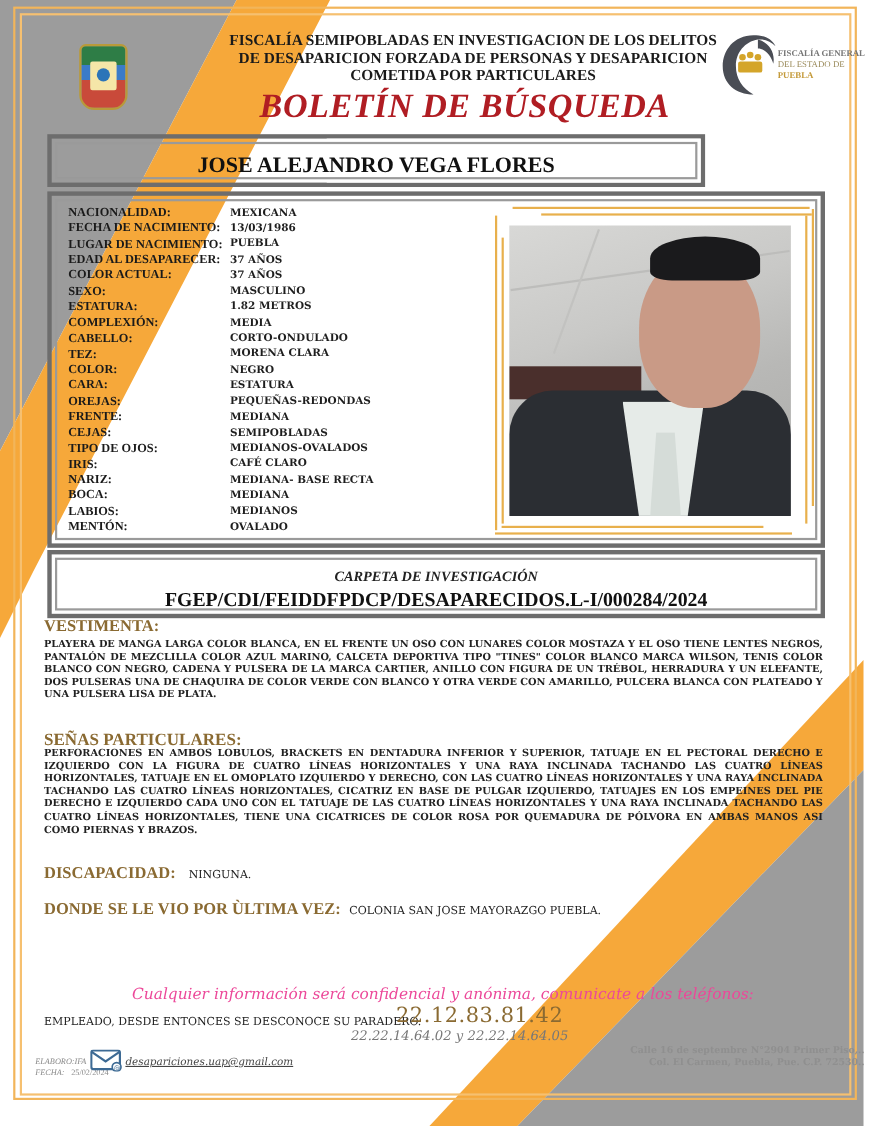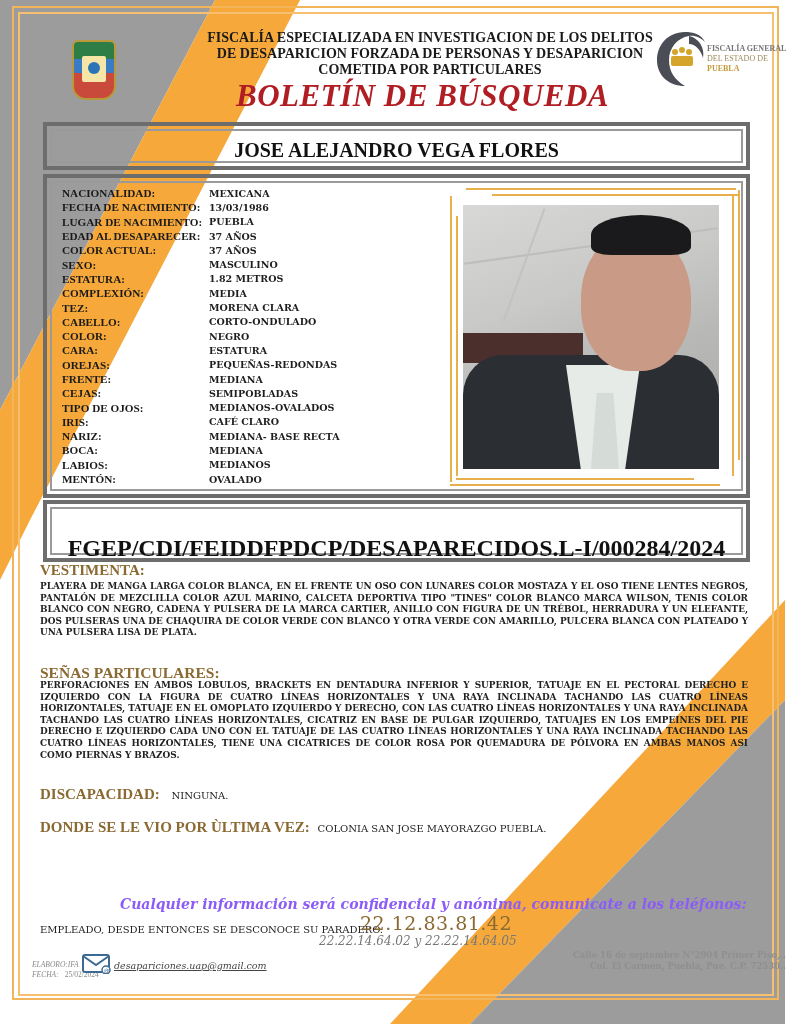--- a/index.html
+++ b/index.html
@@ -18,21 +18,21 @@
   .coat-dot { position:absolute; left:14px; top:20px; width:12px; height:12px; border-radius:50%; background:#2c74b8; }
 
   .fge-logo { position:absolute; left:655px; top:28px; width:52px; height:60px; }
   .fge-text { position:absolute; left:707px; top:44px; font-family:"Liberation Serif", serif; font-size:8px; line-height:10px; color:#555; }
   .fge-text .t1 { color:#777; font-weight:bold; }
   .fge-text .t2 { color:#9a8a5a; }
   .fge-text .t3 { color:#c49a3a; font-weight:bold; }
 
   .box { position:absolute; background:#fff; border:4px solid #6d6d6d; box-sizing:border-box; }
   .box-inner { position:absolute; inset:3px; border:2px solid #9a9a9a; }
-  .name-box { left:43px; top:122px; width:707px; height:48px; background:transparent;padding-left:16px; }
+  .name-box { left:43px; top:122px; width:598px; height:48px; background:transparent;padding-left:16px; }
   .name-box .fill { position:absolute; left:250px; right:0; top:0; bottom:0; background:#fff; }
   .name { position:absolute; left:0; right:0; top:13px; text-align:center; font-family:"Liberation Serif", serif; font-weight:bold; font-size:20px; color:#111; }
 
   .data-box { left:43px; top:174px; width:707px; height:324px; background:transparent; }
   .fields { position:absolute; left:62px; top:186px; }
   .frow { display:flex; height:14.3px; align-items:center; }
   .flabel { width:147px; font-family:"Liberation Serif", serif; font-weight:bold; font-size:11.2px; color:#1a1a1a; }
   .fval { font-family:"DejaVu Serif", serif; font-weight:bold; font-size:9.5px; color:#1e1e1e;text-align:center; }
 
   .photo-frame { position:absolute; left:446px; top:184px; width:296px; height:304px; }
@@ -43,28 +43,28 @@
   .ceil2 { position:absolute; left:60px; top:0; width:2px; height:120px; background:#c2c2c0; transform:rotate(20deg); }
   .wall { position:absolute; left:0; top:128px; width:120px; height:30px; background:#4a2f2c; }
   .suit { position:absolute; left:0; top:150px; width:256px; height:114px; background:#2b2e33; border-radius:40px 40px 0 0; }
   .shirt { position:absolute; left:103px; top:160px; width:74px; height:104px; background:#e6ebe8; clip-path:polygon(0 0,100% 0,80% 100%,20% 100%); }
   .tie { position:absolute; left:128px; top:188px; width:28px; height:76px; background:#d5dcd8; clip-path:polygon(20% 0,80% 0,100% 100%,0 100%); }
   .face { position:absolute; left:118px; top:26px; width:110px; height:140px; background:#c99a86; border-radius:48% 48% 45% 45%; }
   .hair { position:absolute; left:128px; top:10px; width:100px; height:40px; background:#1a1a1c; border-radius:50% 50% 20% 20%; }
 
   .case-box { left:43px; top:500px; width:707px; height:62px; }
   .case-label { position:absolute; left:0; right:0; top:12px; text-align:center; font-family:"Liberation Serif", serif; font-style:italic; font-weight:bold; font-size:13px; color:#222; }
-  .case-number { position:absolute; left:0; right:0; top:31px; text-align:center; font-family:"Liberation Serif", serif; font-weight:bold; font-size:24px; color:#111; }
+  .case-number { position:absolute; left:0; right:0; top:31px; text-align:center; font-family:"Liberation Serif", serif; font-weight:bold; font-size:18px; color:#111; }
 
   .section-title { position:absolute; font-family:"Liberation Serif", serif; font-weight:bold; color:#8a6a32; }
   .para { position:absolute; font-family:"DejaVu Serif", serif; font-size:8.9px; line-height:11.6px; color:#222; text-align:justify;font-weight:bold; }
 
   .inline-val { font-family:"DejaVu Serif", serif; font-size:10px; font-weight:normal; color:#222; }
 
-  .confidential { position:absolute; left:120px; top:896px; font-family:"DejaVu Serif", serif; font-style:italic; font-weight:bold; font-size:14px; color:#8b5cf6; white-space:nowrap; }
+  .confidential { position:absolute; left:120px; top:896px; font-family:"DejaVu Serif", serif; font-style:italic; font-weight:normal; font-size:14px; color:#ec4899; white-space:nowrap; }
   .phone-main { position:absolute; left:360px; top:912px; font-family:"DejaVu Serif", serif; font-size:19px; color:#8a6a32; letter-spacing:0.5px; }
   .phone-alt { position:absolute; left:319px; top:934px; font-family:"DejaVu Serif", serif; font-style:italic; font-size:12px; color:#777;text-align:center; }
   .elab { position:absolute; left:32px; top:960px; font-family:"Liberation Serif", serif; font-style:italic; font-size:7.5px; line-height:10px; color:#888; }
   .elab span.v { font-style:normal; margin-left:6px; }
   .address { position:absolute; right:26px; top:950px; text-align:right; font-family:"DejaVu Serif", serif; font-weight:bold; font-size:8.5px; line-height:11px; color:#8f8f8f;margin-left:14px; }
   .mail-icon { position:absolute; left:82px; top:954px; width:30px; height:20px; }
   .email { position:absolute; left:114px; top:960px; font-family:"DejaVu Serif", serif; font-style:italic; font-size:9.5px; color:#444; text-decoration:underline; }
 </style>
 </head>
 <body>
@@ -84,21 +84,21 @@
 
   <div class="oborder" style="left:12px;top:6px;width:763px;height:990px;border-color:#f2b55a;"></div>
   <div class="oborder" style="left:18px;top:12px;width:752px;height:980px;border-color:#f6c070;"></div>
 
   <div class="coat">
     <div class="coat-inner"></div>
     <div class="coat-dot"></div>
   </div>
 
   <div class="header-text">
-    <div>FISCALÍA ESPECIALIZADA EN INVESTIGACION DE LOS DELITOS</div>
+    <div>FISCALÍA SEMIPOBLADAS EN INVESTIGACION DE LOS DELITOS</div>
     <div>DE DESAPARICION FORZADA DE PERSONAS Y DESAPARICION</div>
     <div>COMETIDA POR PARTICULARES</div>
   </div>
   <div class="title">BOLETÍN DE BÚSQUEDA</div>
 
   <svg class="fge-logo" viewBox="0 0 52 60">
     <path d="M30,4 C12,4 2,18 2,32 C2,48 14,58 30,58 C20,52 14,44 14,32 C14,20 22,10 34,8 C40,7 46,10 50,14 C46,6 38,4 30,4 Z" fill="#4a4d55"></path>
     <path d="M34,8 C44,10 50,20 48,30 C46,22 40,16 34,16 Z" fill="#4a4d55"></path>
     <circle cx="20" cy="24" r="3" fill="#d4a52a"></circle>
     <circle cx="27" cy="22" r="3" fill="#d4a52a"></circle>
@@ -148,26 +148,26 @@
       </div>
     <div class="frow">
         <span class="flabel">ESTATURA:</span>
         <span class="fval">1.82 METROS</span>
       </div>
     <div class="frow">
         <span class="flabel">COMPLEXIÓN:</span>
         <span class="fval">MEDIA</span>
       </div>
     <div class="frow">
+        <span class="flabel">CABELLO:</span>
+        <span class="fval">CORTO-ONDULADO</span>
+      </div>
+    <div class="frow">
         <span class="flabel">TEZ:</span>
         <span class="fval">MORENA CLARA</span>
-      </div>
-    <div class="frow">
-        <span class="flabel">CABELLO:</span>
-        <span class="fval">CORTO-ONDULADO</span>
       </div>
     <div class="frow">
         <span class="flabel">COLOR:</span>
         <span class="fval">NEGRO</span>
       </div>
     <div class="frow">
         <span class="flabel">CARA:</span>
         <span class="fval">ESTATURA</span>
       </div>
     <div class="frow">
@@ -224,20 +224,21 @@
     <div class="wall"></div>
     <div class="suit"></div>
     <div class="shirt"></div>
     <div class="tie"></div>
     <div class="face"></div>
     <div class="hair"></div>
   </div>
 
   <div class="box case-box">
     <div class="box-inner"></div>
+    <div class="case-label">CARPETA DE INVESTIGACIÓN</div>
     <div class="case-number">FGEP/CDI/FEIDDFPDCP/DESAPARECIDOS.L-I/000284/2024</div>
   </div>
 
   <div class="section-title" style="left:40px;top:562px;font-size:15px;">VESTIMENTA:</div>
   <div class="para" style="left:40px;top:581px;width:708px;">PLAYERA DE MANGA LARGA COLOR BLANCA, EN EL FRENTE UN OSO CON LUNARES COLOR MOSTAZA Y EL OSO TIENE LENTES NEGROS, PANTALÓN DE MEZCLILLA COLOR AZUL MARINO, CALCETA DEPORTIVA TIPO "TINES" COLOR BLANCO MARCA WILSON, TENIS COLOR BLANCO CON NEGRO, CADENA Y PULSERA DE LA MARCA CARTIER, ANILLO CON FIGURA DE UN TRÉBOL, HERRADURA Y UN ELEFANTE, DOS PULSERAS UNA DE CHAQUIRA DE COLOR VERDE CON BLANCO Y OTRA VERDE CON AMARILLO, PULCERA BLANCA CON PLATEADO Y UNA PULSERA LISA DE PLATA.</div>
 
   <div class="section-title" style="left:40px;top:664px;font-size:15.5px;">SEÑAS PARTICULARES:</div>
   <div class="para" style="left:40px;top:680px;width:708px;">PERFORACIONES EN AMBOS LOBULOS, BRACKETS EN DENTADURA INFERIOR  Y SUPERIOR, TATUAJE EN EL PECTORAL DERECHO E IZQUIERDO CON LA FIGURA DE CUATRO LÍNEAS HORIZONTALES Y UNA RAYA INCLINADA TACHANDO LAS CUATRO LÍNEAS HORIZONTALES, TATUAJE EN EL OMOPLATO IZQUIERDO Y DERECHO, CON LAS CUATRO LÍNEAS HORIZONTALES Y UNA RAYA INCLINADA TACHANDO LAS CUATRO LÍNEAS HORIZONTALES,  CICATRIZ EN BASE DE  PULGAR IZQUIERDO, TATUAJES EN LOS EMPEINES DEL PIE DERECHO E IZQUIERDO CADA UNO CON EL TATUAJE DE LAS CUATRO LÍNEAS HORIZONTALES Y UNA RAYA INCLINADA TACHANDO LAS CUATRO LÍNEAS HORIZONTALES, TIENE UNA CICATRICES DE COLOR ROSA POR QUEMADURA DE PÓLVORA EN AMBAS MANOS ASI COMO PIERNAS Y BRAZOS.</div>
 
   <div class="section-title" style="left:40px;top:786px;font-size:15px;">

